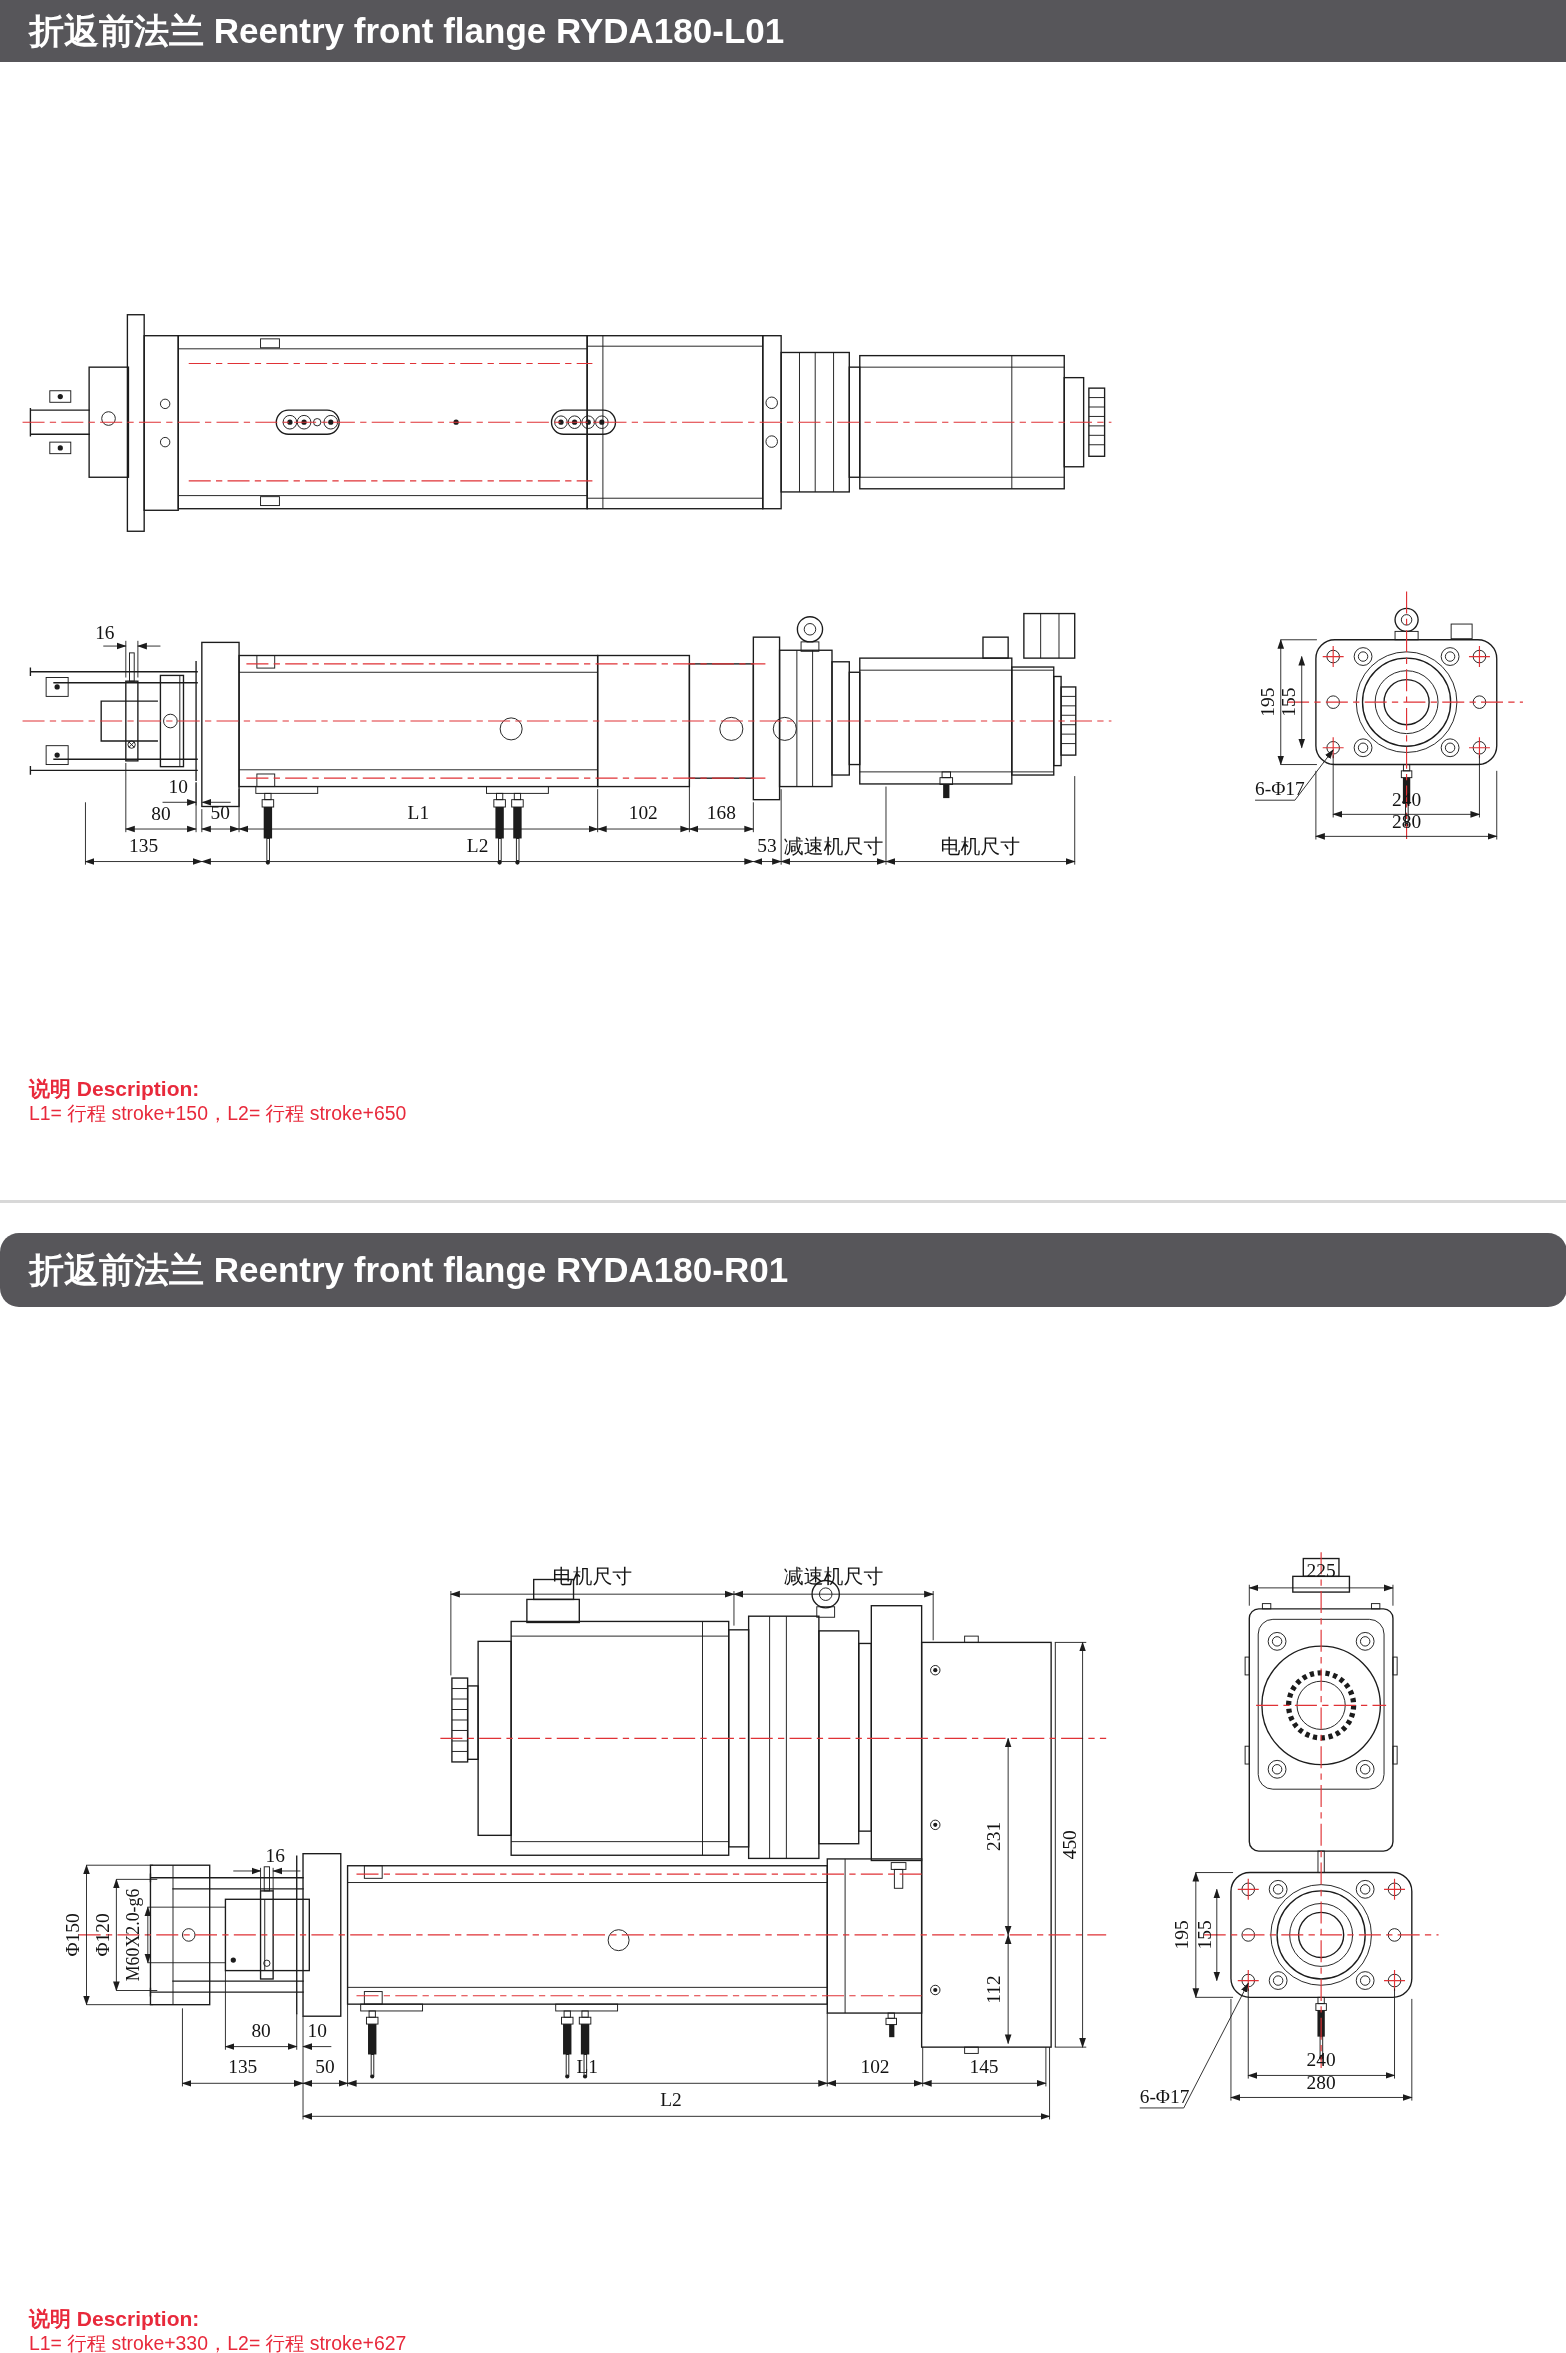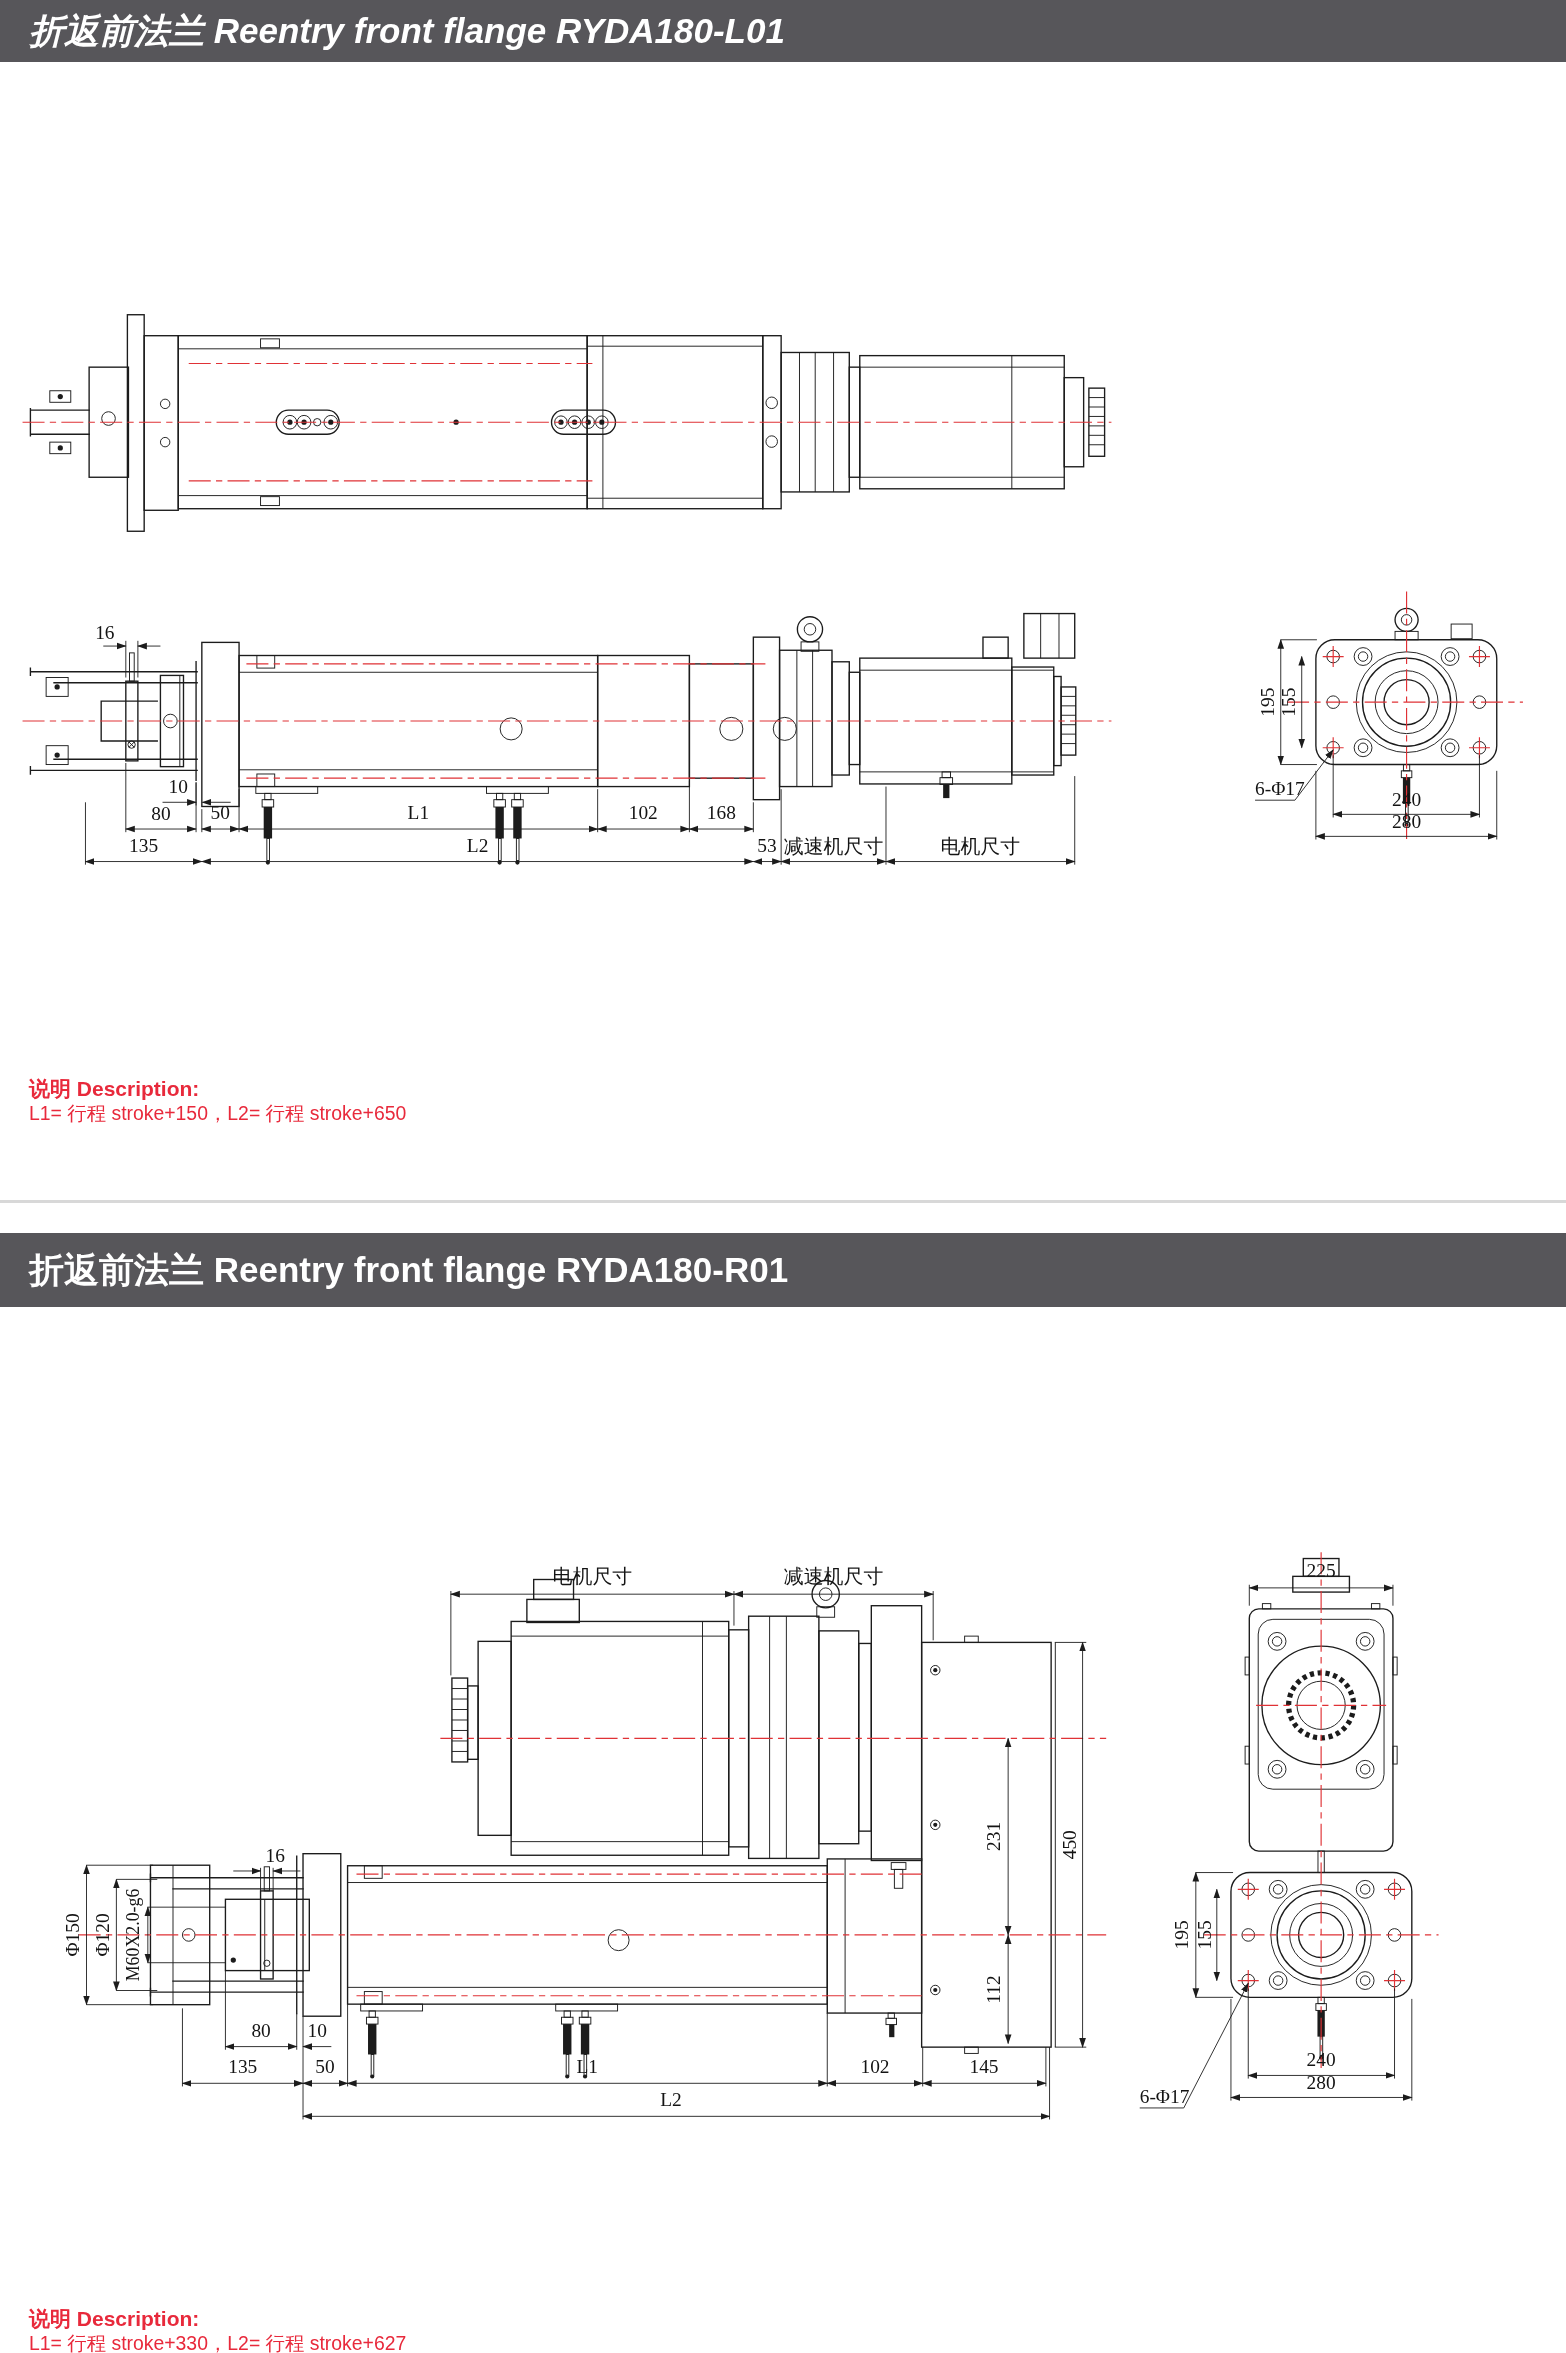--- a/index.html
+++ b/index.html
@@ -1,21 +1,21 @@
 <!DOCTYPE html>
 <html style="font-size:8.4px"><head>
 <meta charset="utf-8">
 <style>
   html,body{margin:0;padding:0;}
   body{width:1567px;height:2354px;position:relative;background:#ffffff;overflow:hidden;
        font-family:"Liberation Sans",sans-serif;}
   .bar{position:absolute;left:0;width:1567px;background:#57565a;}
   .bar h1{margin:0;padding-left:29px;color:#ffffff;font-weight:700;font-size:35px;letter-spacing:0;}
-  #bar-l01{top:0;height:62px;font-style:italic;} #bar-l01 h1{line-height:62px;}
-  #bar-r01{top:1233px;height:74px;} #bar-r01 h1{line-height:74px;}
+  #bar-l01{top:0;height:62px;} #bar-l01 h1{line-height:62px;}
+  #bar-r01{top:1233px;height:74px;border-radius:19px;} #bar-r01 h1{line-height:74px;}
   .divider{position:absolute;left:0;top:1200px;width:1567px;height:3.1px;background:#d8d8d8;}
   .desc{position:absolute;left:29px;color:#e8293b;}
   #desc-l01{top:1076px;} #desc-r01{top:2306px;}
   .desc .t1{font-size:21px;font-weight:700;line-height:25px;}
   .desc .t2{font-size:19.4px;font-weight:400;line-height:24px;}
   svg{position:absolute;left:0;}
   #svg-l01{top:63px;} #svg-r01{top:1311px;}
   .k{stroke:#1c1c1c;stroke-width:2.6;fill:none;stroke-linecap:square;}
   .k2{stroke:#1c1c1c;stroke-width:1.8;fill:none;}
   .kf{fill:#1c1c1c;stroke:none;}

